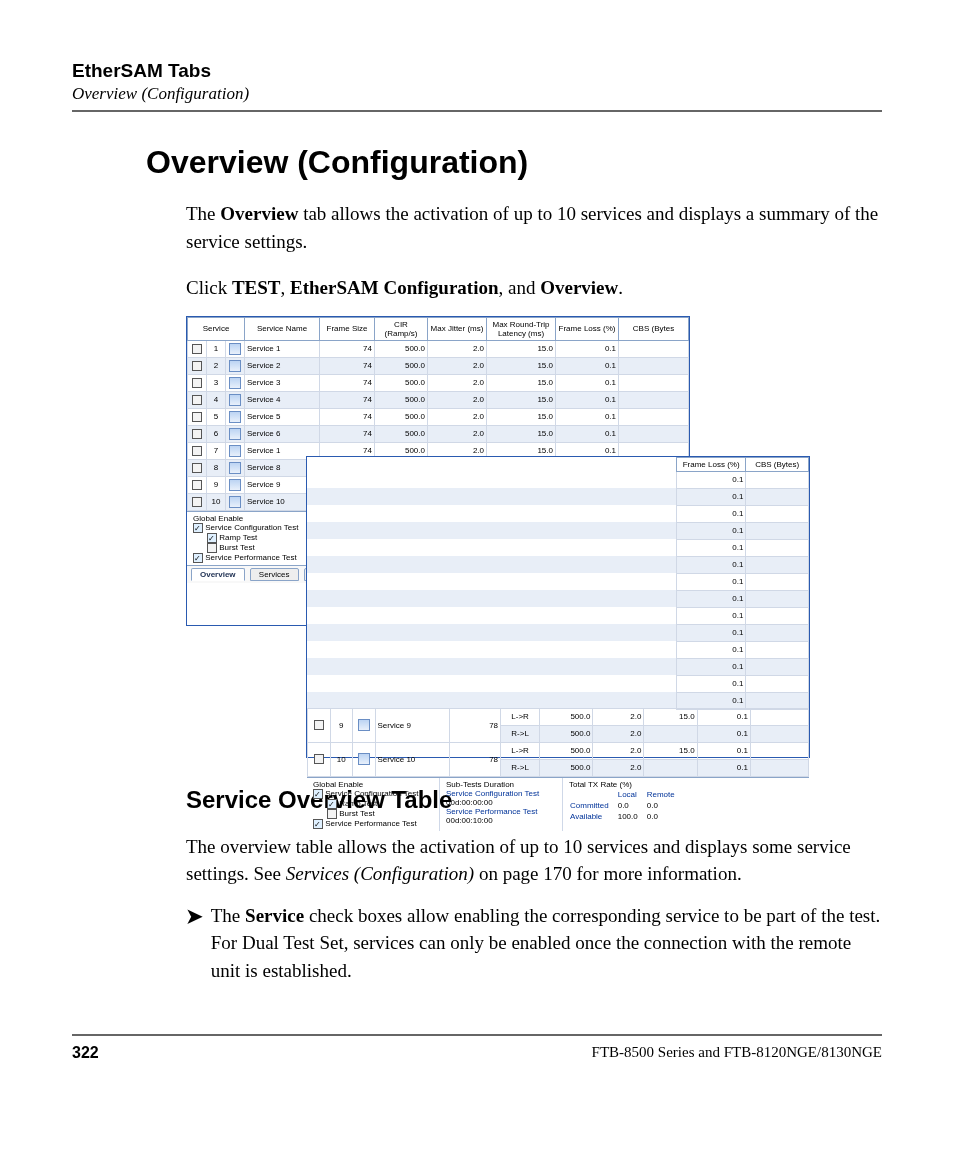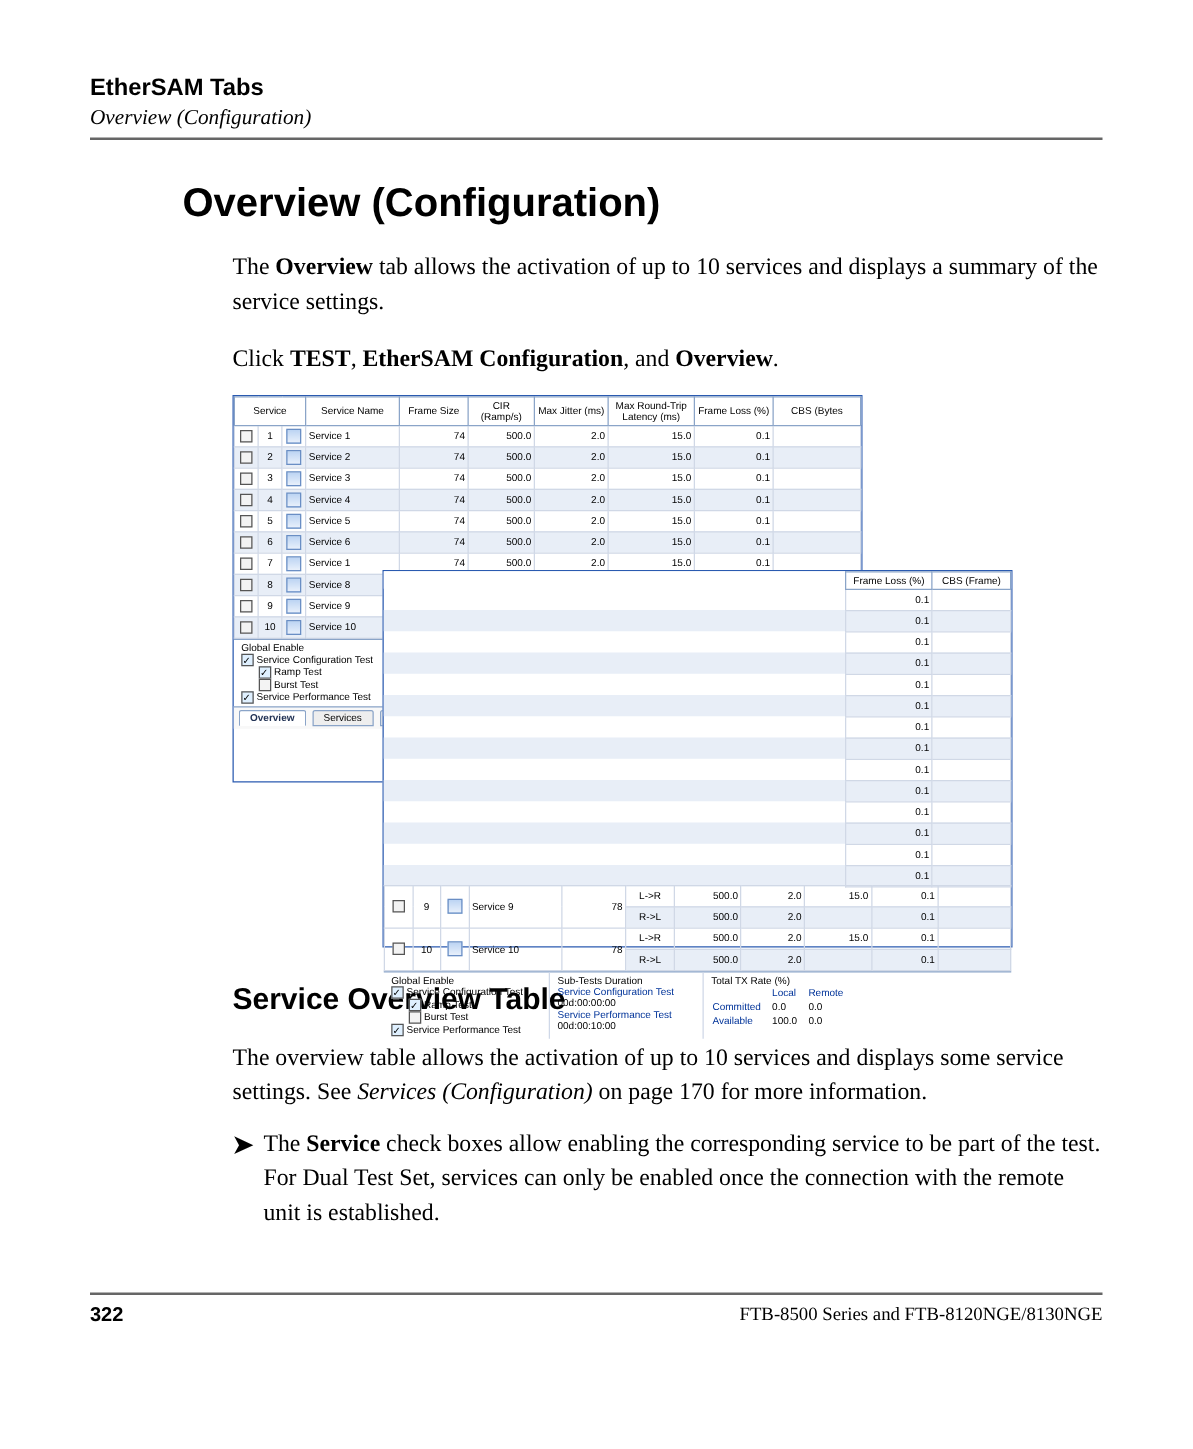--- a/index.html
+++ b/index.html
@@ -230,21 +230,21 @@
         <span class="tab">Burst</span>
       </div>
     </div>
 
     <div class="shot shotB">
       <table class="svc-table">
         <tbody>
             <tr>
           <th style="width:320px;border:none"></th>
           <th style="width:56px">Frame Loss (%)</th>
-          <th style="width:50px">CBS (Frame)</th>
+          <th style="width:50px">CBS (Bytes)</th>
         </tr>
         </tbody>
           <tbody id="sideB">
             <tr>
               <td style="border:none;height:8px"></td>
               <td style="height:8px">0.1</td>
               <td></td>
             </tr>
             <tr class="alt">
               <td style="border:none;height:8px"></td>

